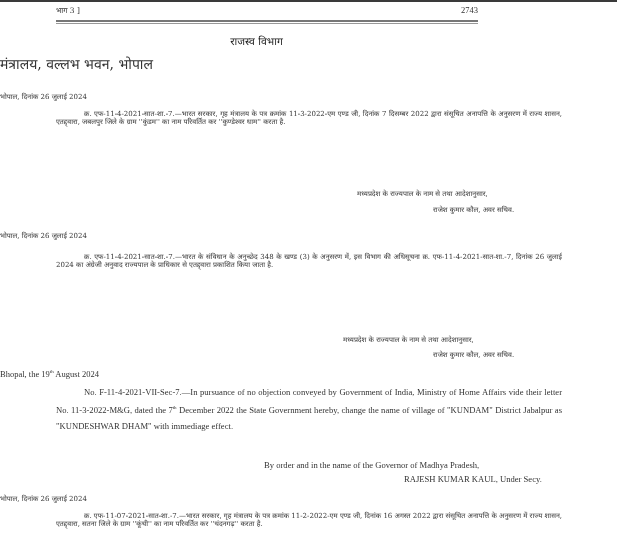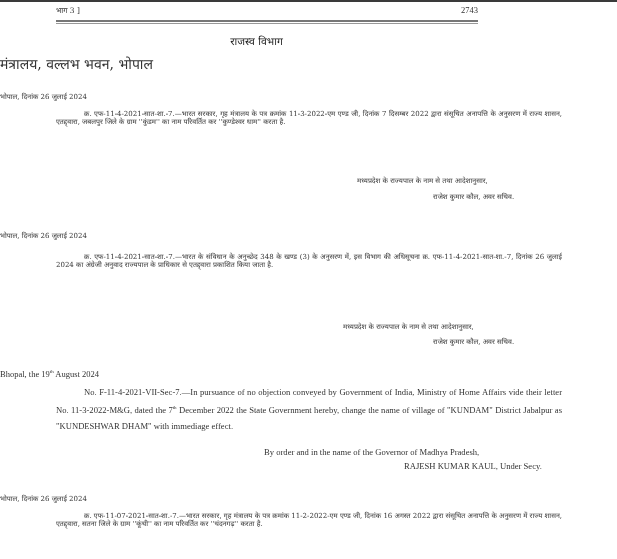--- a/index.html
+++ b/index.html
@@ -16,21 +16,21 @@
   .hdr .pg { position: absolute; right: 0; top: 1px; font-family: "Liberation Serif", serif; font-size: 8.5px; }
   .rule1 { position: absolute; left: 56px; top: 20px; width: 422px; height: 1.5px; background: #777; }
   .rule2 { position: absolute; left: 56px; top: 23px; width: 422px; height: 1px; background: #999; }
 
   .dept { position: absolute; left: 0; width: 513px; text-align: center; font-size: 10.5px; top: 34px; color: #222; }
   .addr { position: absolute; left: 0; width: 514px; text-align: left; font-size: 14px; top: 54px; color: #333; }
 
   .dateline { position: absolute; left: 0; width: 494px; text-align: left; font-size: 7px; color: #333; }
   .para { position: absolute; left: 56px; width: 506px; font-size: 7px; line-height: 8px; color: #333; text-align: justify; }
   .para .indent { display: inline-block; width: 28px; }
-  .sigA { position: absolute; font-size: 7px; color: #333; }
+  .sigA { position: absolute; font-size: 7px; color: #333; margin-top: 13px; }
 
   .en { font-family: "Liberation Serif", serif; }
   .en.dateline { font-size: 8.5px; }
   .en.para { font-size: 8.6px; line-height: 16px; }
   .en.sigA { font-size: 8.6px; }
   sup { font-size: 5px; }
 </style>
 </head>
 <body>
 

